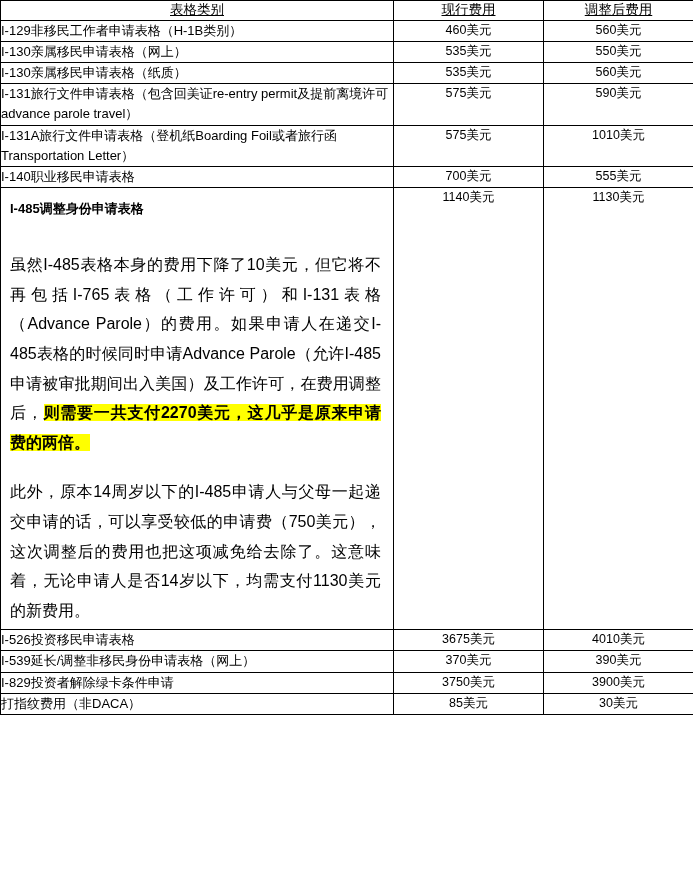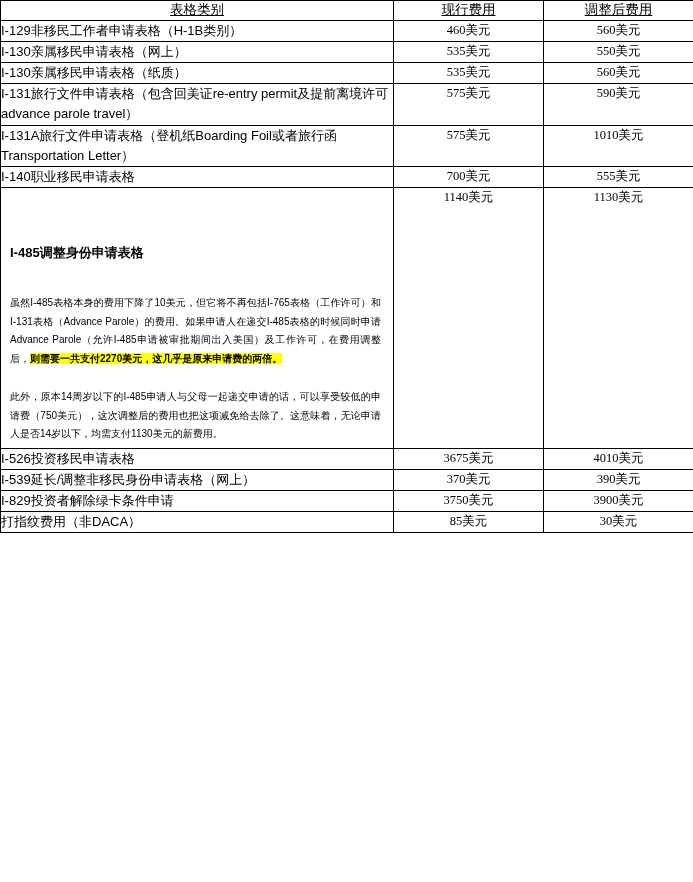--- a/index.html
+++ b/index.html
@@ -34,32 +34,30 @@
     font-size: 13.5px;
     padding: 10px 4px 9px 4px;
     line-height: 1.4;
     text-decoration: underline;
   }
   .name-cell {
     font-weight: bold;
     font-size: 13px;
     line-height: 1.55;
     padding: 11px 10px 11px 9px;
-    margin-top: 44px;
   }
   .num-cell {
     font-size: 12.5px;
     text-align: center;
     padding: 12px 4px 10px 4px;
     line-height: 1.5;
-    font-family: Liberation Serif, serif;
   }
   .note-block {
     font-weight: normal;
-    font-size: 10px;
+    font-size: 16px;
     line-height: 1.85;
     padding: 0 12px 4px 9px;
   }
   .note-block p {
     margin: 20px 0 0 0;
     text-align: justify;
   }
   .hl {
     background: #ffff00;
     font-weight: bold;

